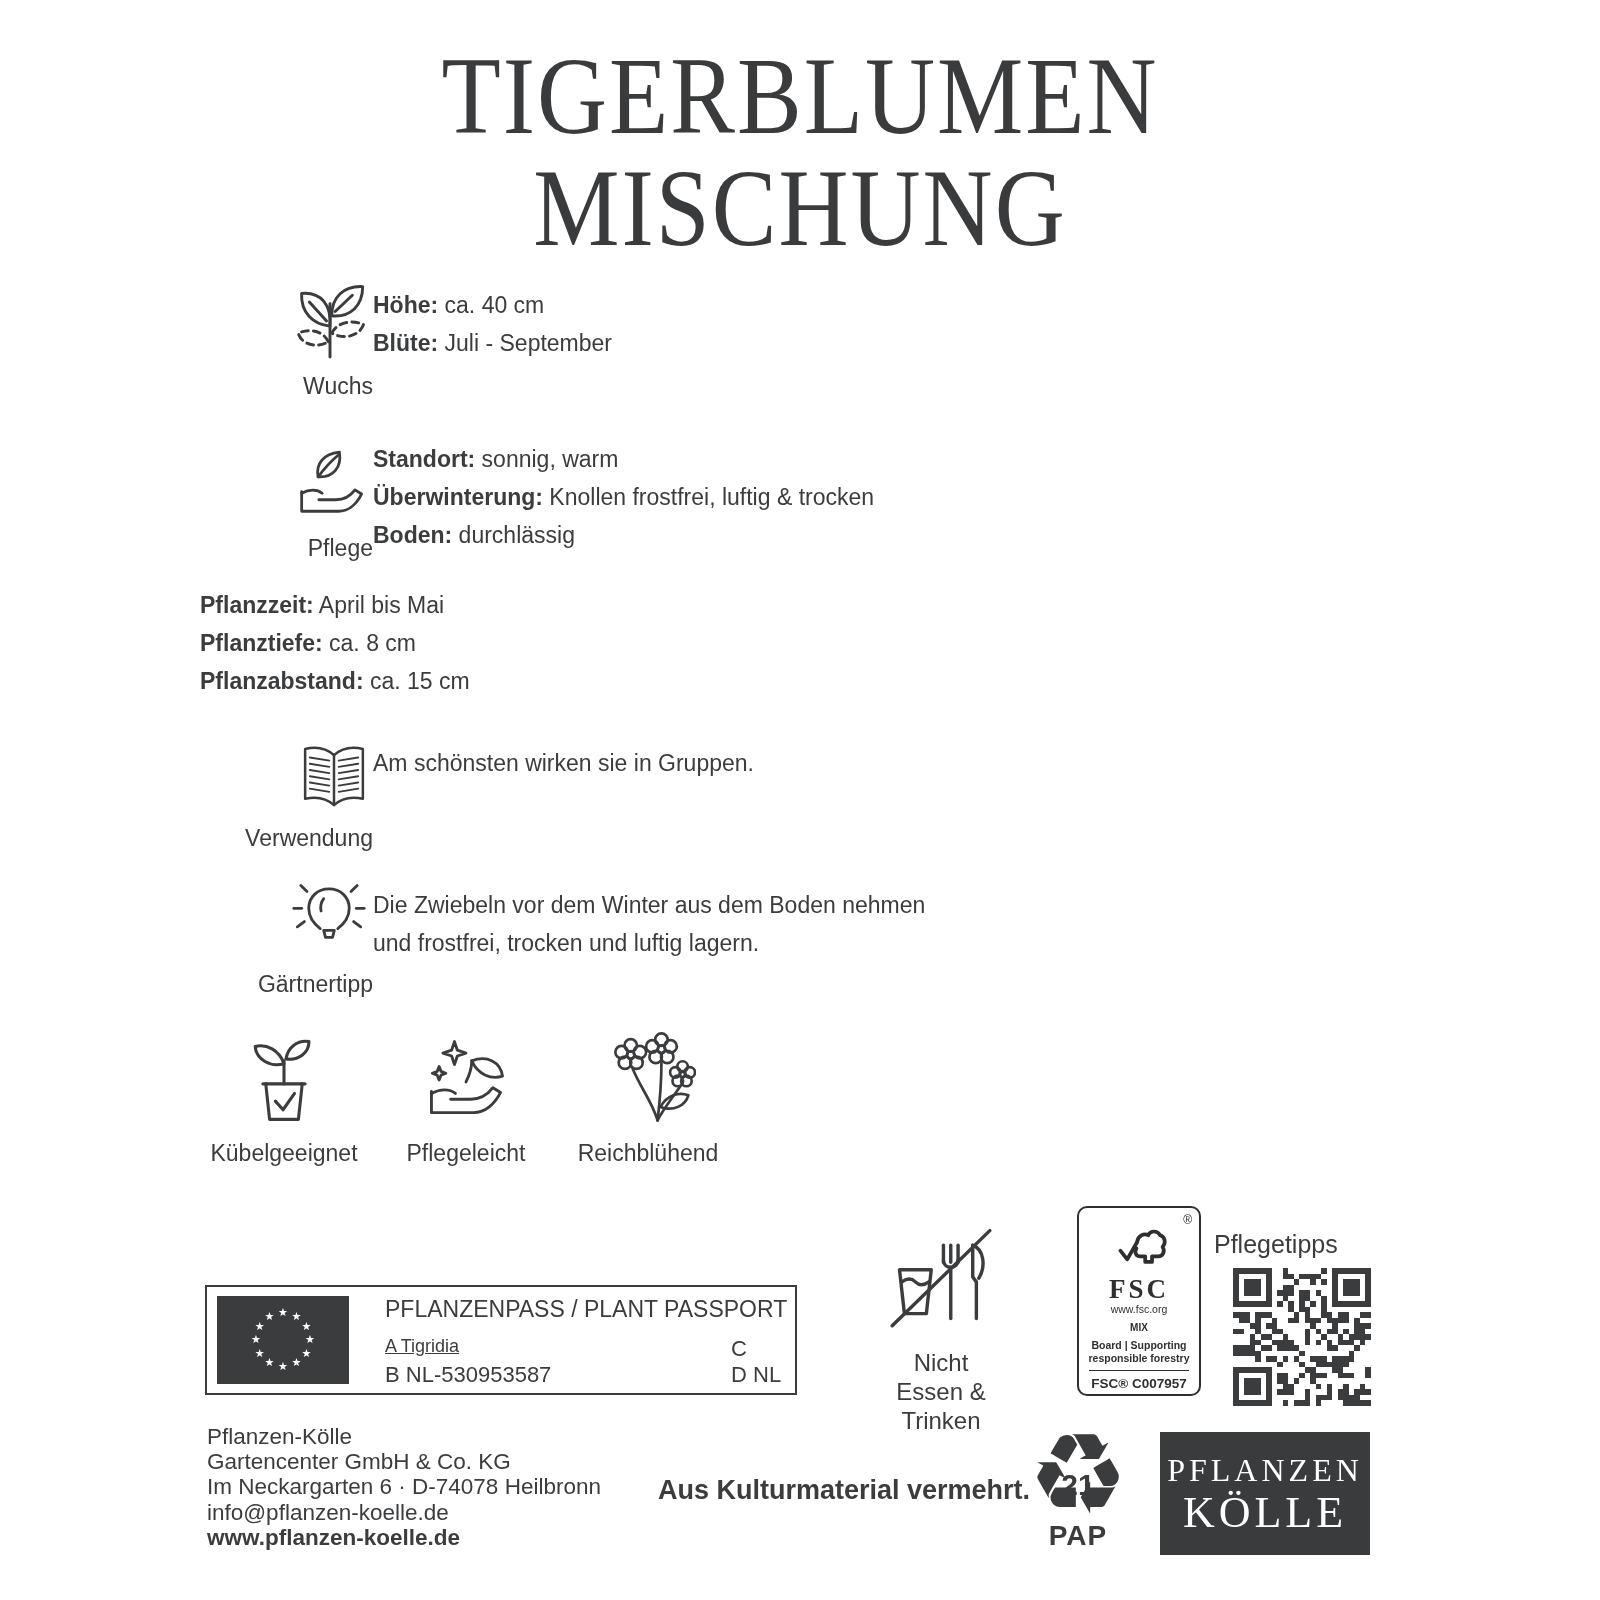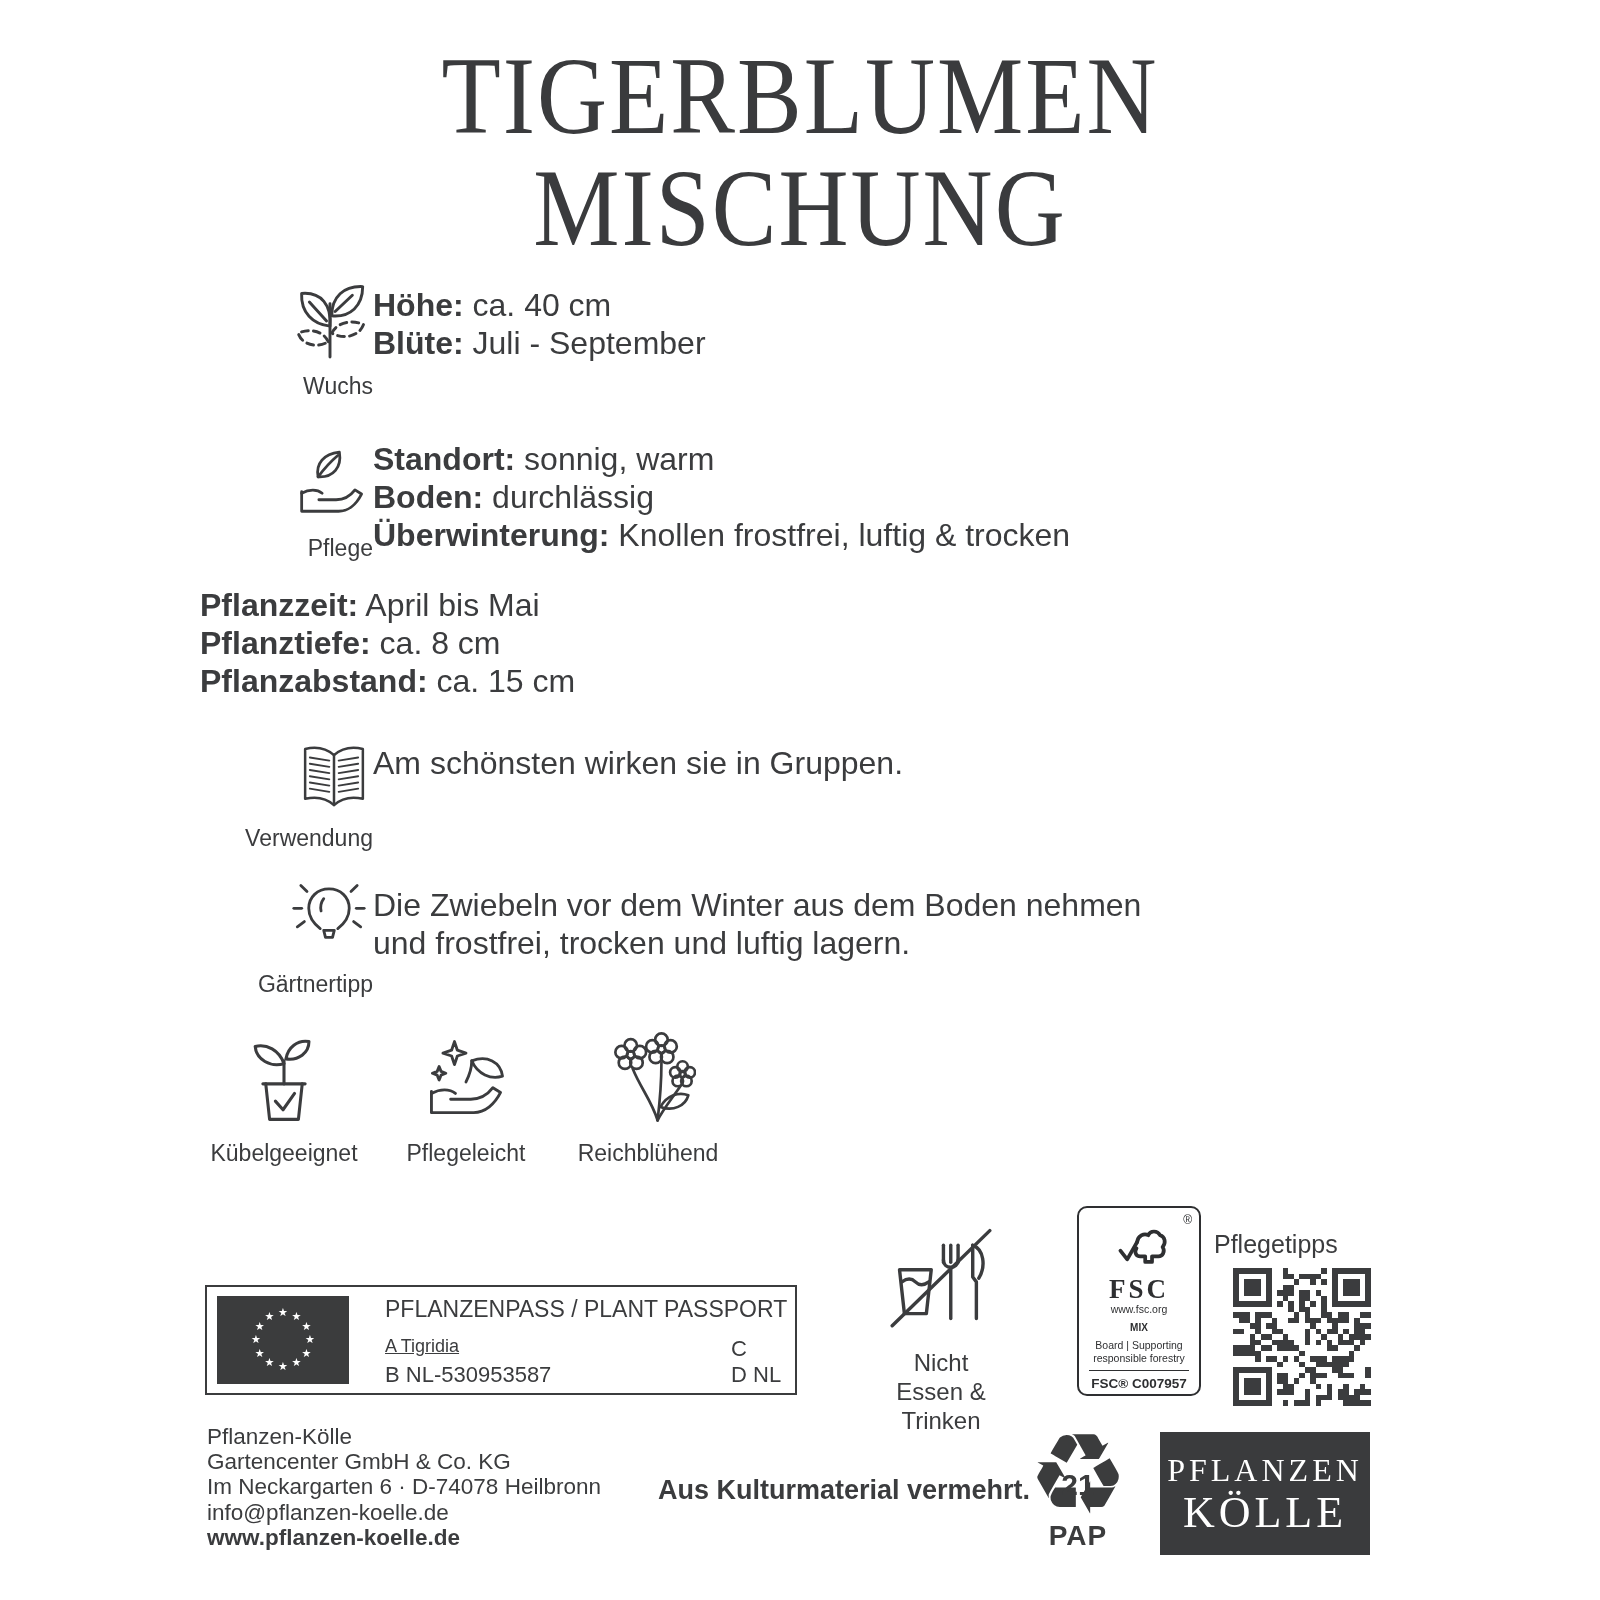--- a/index.html
+++ b/index.html
@@ -8,21 +8,21 @@
   
   .title{position:absolute;top:42px;left:20px;width:1560px;text-align:center;
          font-family:"Liberation Serif",serif;font-weight:400;color:#3a3b3d;}
   .title .t-line{font-size:97px;line-height:96px;letter-spacing:2px;transform:scaleY(1.14);transform-origin:center top;}
   .title .t-line + .t-line{margin-top:16px;}
   
   .section{position:absolute;left:200px;display:flex;}
   .icon-col{width:173px;display:flex;flex-direction:column;align-items:flex-end;flex:none;}
   .icon-col svg{display:block;}
   .icon-label{font-size:23px;margin-top:9px;color:#3b3c3e;}
-  .text-col{font-size:32px;line-height:38px;color:#3b3c3e;}
+  .text-col{font-size:23px;line-height:38px;color:#3b3c3e;}
   .text-col .b{font-weight:700;}
   
   .features{position:absolute;left:193px;top:1032px;display:flex;}
   .feature{width:182px;text-align:center;}
   .feature svg{display:block;margin:0 auto;}
   .feature-label{font-size:23px;margin-top:12px;}
   
   .passport{position:absolute;left:205px;top:1285px;width:592px;height:110px;
             border:2px solid #3b3c3e;box-sizing:border-box;}
   .eu-flag{position:absolute;left:10px;top:9px;width:132px;height:88px;background:#3b3c3d;}
@@ -35,21 +35,21 @@
   .no-food{position:absolute;left:858px;top:1216px;width:166px;text-align:center;}
   .no-food .nf-label{font-size:24px;line-height:29px;margin-top:6px;}
   
   .fsc{position:absolute;left:1077px;top:1206px;width:124px;height:190px;box-sizing:border-box;
        border:2.5px solid #2e2f31;border-radius:10px;text-align:center;color:#2e2f31;}
   .fsc-reg{position:absolute;top:5px;right:7px;font-size:12px;}
   .fsc-tree{margin-top:14px;}
   .fsc-name{font-family:"Liberation Serif",serif;font-weight:700;font-size:27px;letter-spacing:3px;line-height:26px;}
   .fsc-url{font-size:10.5px;margin-top:1px;}
   .fsc-mix{font-size:10px;font-weight:700;margin-top:7px;}
-  .fsc-desc{font-size:10.5px;font-weight:400;line-height:12.5px;margin-top:6px;}
+  .fsc-desc{font-size:10.5px;font-weight:700;line-height:12.5px;margin-top:6px;}
   .fsc-line{width:100px;height:1px;background:#2e2f31;margin:6px auto 0;}
   .fsc-code{font-size:13.5px;font-weight:700;margin-top:5px;}
   
   .care-tips{position:absolute;left:1214px;top:1230px;width:176px;text-align:left;}
   .care-label{font-size:25px;}
   .qr{width:138px;height:138px;margin:9px auto 0;}
   .qr svg{width:138px;height:138px;shape-rendering:crispEdges;}
   
   .address{position:absolute;left:207px;top:1424px;font-size:22.5px;line-height:25.2px;}
   .address .site{font-weight:700;}
@@ -110,22 +110,22 @@
             <path d="M33 40 C42 28 50 20 57 14"></path>
             <path d="M13 58 V82 H58 C70 82 80 73 86 61 L78 56 C72 64 64 68 55 68 H34"></path>
             <path d="M13 60 C22 55 32 55 38 60"></path>
           </g>
         </svg>
       </span>
       <div class="icon-label">Pflege</div>
     </div>
     <div class="text-col" style="padding-top:2px;">
       <div><span class="b">Standort:</span><span> sonnig, warm</span></div>
+      <div><span class="b">Überwinterung:</span><span> Knollen frostfrei, luftig &amp; trocken</span></div>
       <div><span class="b">Boden:</span><span> durchlässig</span></div>
-      <div><span class="b">Überwinterung:</span><span> Knollen frostfrei, luftig &amp; trocken</span></div>
     </div>
   </div>
 
   <div class="section" style="top:572px;">
     <div class="text-col" style="padding-top:14px;">
       <div><span class="b">Pflanzzeit:</span><span> April bis Mai</span></div>
       <div><span class="b">Pflanztiefe:</span><span> ca. 8 cm</span></div>
       <div><span class="b">Pflanzabstand:</span><span> ca. 15 cm</span></div>
     </div>
   </div>

